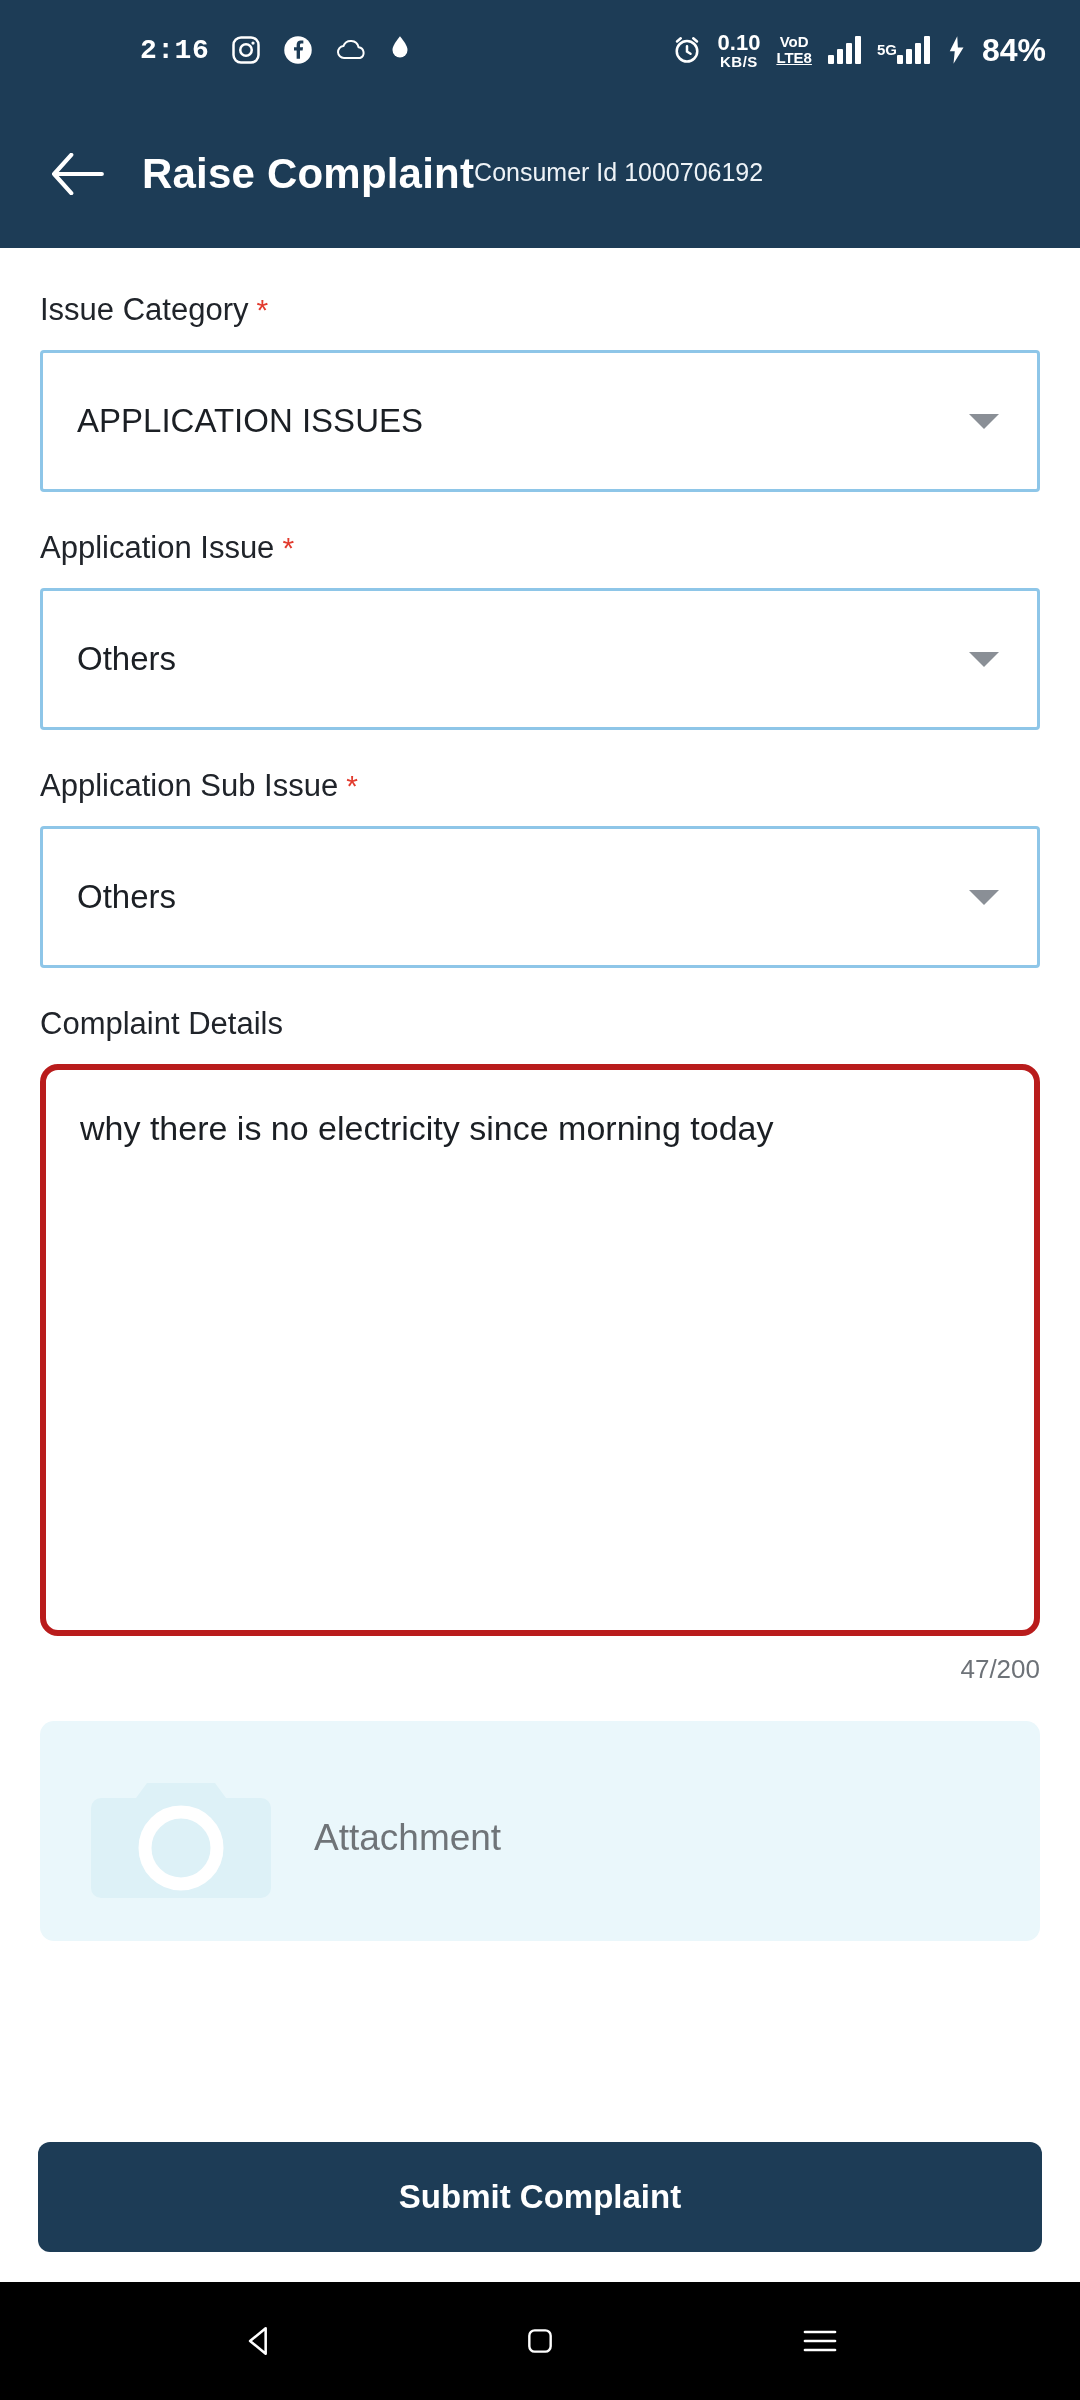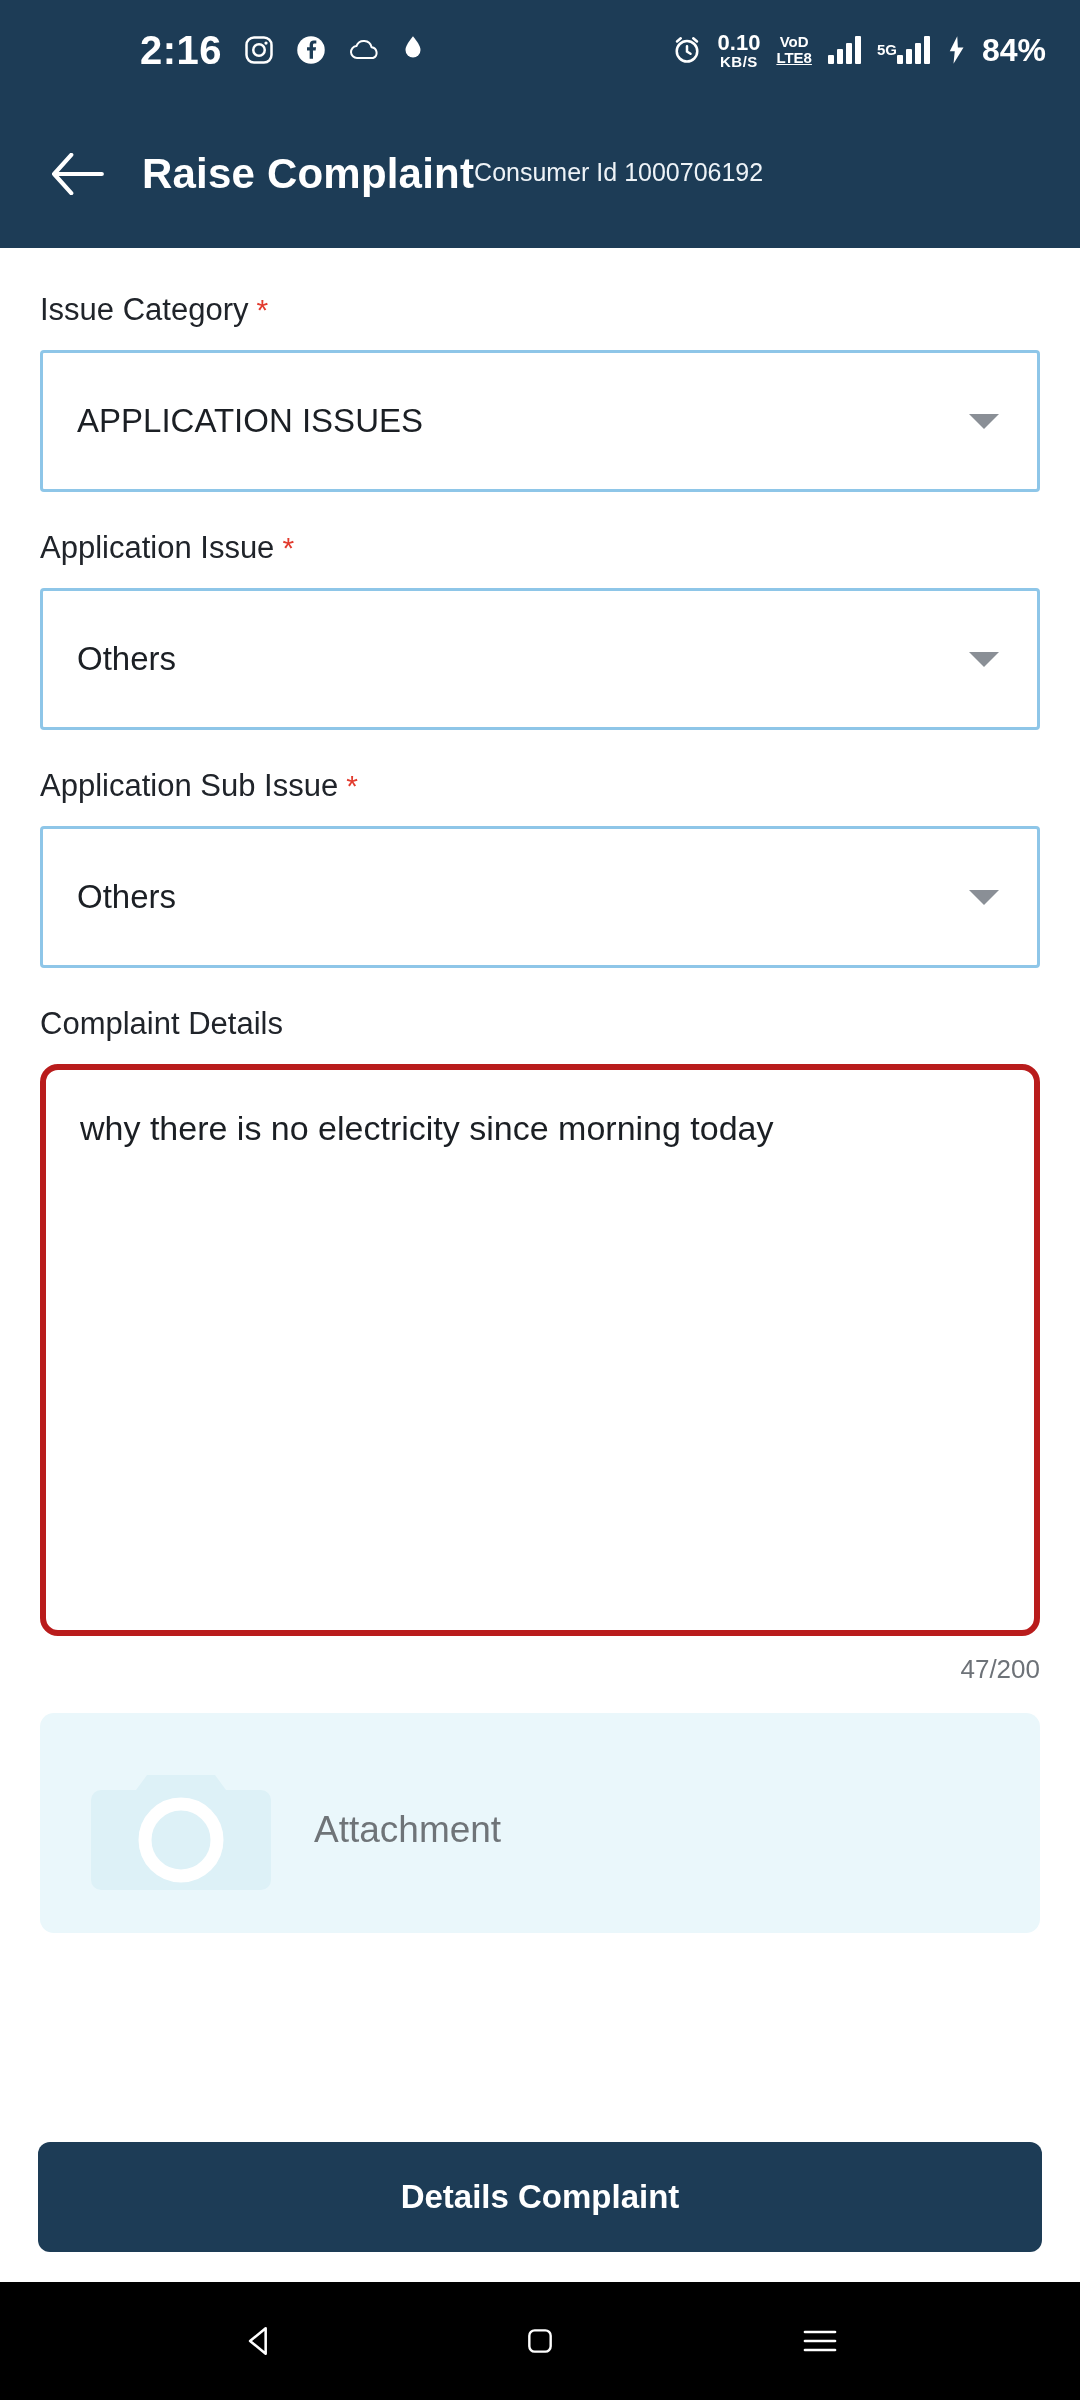--- a/index.html
+++ b/index.html
@@ -29,23 +29,24 @@
     justify-content: space-between;
     padding: 0 34px 0 140px;
     flex: none;
   }
   .sb-left {
     display: flex;
     align-items: center;
     gap: 22px;
   }
   .sb-time {
-    font-size: 40px;
+    font-size: 28px;
     font-weight: 700;
     letter-spacing: 0.5px;
+    font-family: Liberation Mono, monospace;
   }
   .sb-icon { display: inline-flex; align-items: center; justify-content: center; }
   .sb-right {
     display: flex;
     align-items: center;
     gap: 16px;
   }
   .net-speed {
     display: flex;
     flex-direction: column;
@@ -174,21 +175,21 @@
     line-height: 1.35;
   }
   .counter {
     text-align: right;
     font-size: 26px;
     color: #6d7278;
     margin-top: 18px;
   }
 
   .attachment {
-    margin-top: 28px;
+    margin-top: 36px;
     background: #eaf7fb;
     border-radius: 14px;
     height: 220px;
     display: flex;
     align-items: center;
     padding: 14px 0 0 36px;
     overflow: hidden;
   }
   .cam-icon {
     width: 210px;
@@ -378,21 +379,21 @@
           <circle cx="20" cy="17" r="7.2" fill="#ddf1f7" stroke="#ffffff" stroke-width="2.6"></circle>
         </svg>
       </div>
       <div class="attach-text">
         <div class="attach-title">Attachment</div>
       </div>
     </div>
   </div>
 
   <div class="submit-wrap">
-    <button class="submit-btn">Details Complaint</button>
+    <button class="submit-btn">Submit Complaint</button>
   </div>
 
   <div class="navbar">
     <div class="nav-btn">
       <svg width="34" height="34" viewBox="0 0 24 24">
           <path d="M16 3 5 12l11 9z" fill="none" stroke="#fff" stroke-width="1.8" stroke-linejoin="round"></path>
         </svg>
     </div>
     <div class="nav-btn">
       <svg width="32" height="32" viewBox="0 0 24 24">

